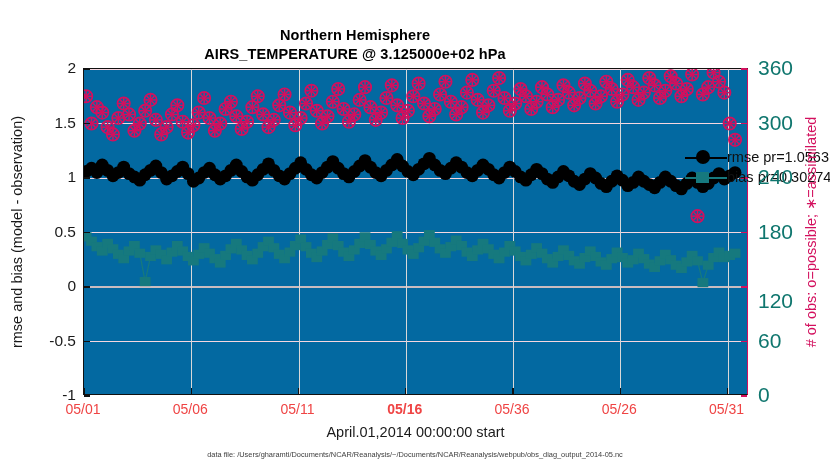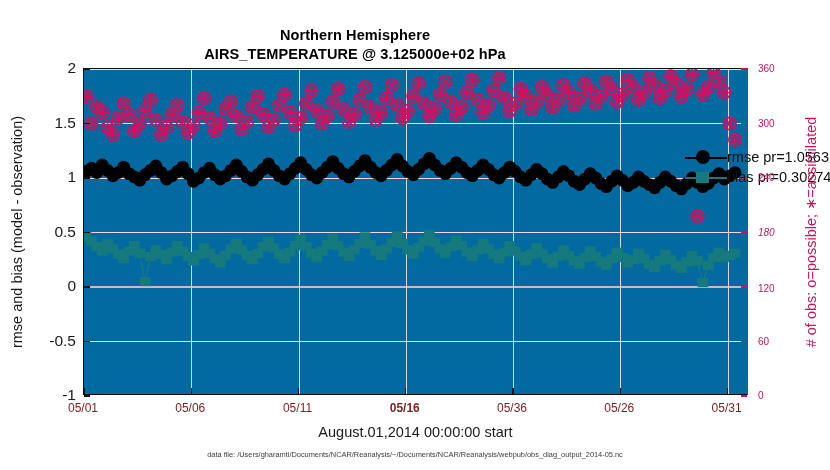--- a/index.html
+++ b/index.html
@@ -33,25 +33,25 @@
   .hgrid.zero{height:2.2px;background:#c9bcc0;}
   .vgrid{position:absolute;top:0;height:100%;width:1px;background:#d8d8d8;}
   .tick-l-in{position:absolute;left:0px;width:6px;height:1.4px;background:#111;}
   .tick-r-in{position:absolute;right:0px;width:6px;height:1.6px;background:#d3105e;}
   .tick-b-in{position:absolute;bottom:0px;width:1.4px;height:6px;background:#111;}
   .ytl{
     position:absolute;text-align:right;font-size:15.5px;color:#1a1a1a;
     transform:translateY(-50%);white-space:nowrap;
   }
   .ytr{
-    position:absolute;text-align:left;font-size:10px;color:#be185d;
+    position:absolute;text-align:left;font-size:21px;color:#0f766e;
     transform:translateY(-50%);white-space:nowrap;
   }
   .xtl{
-    position:absolute;font-size:12px;color:#7f1d1d;transform:translateX(-50%);
+    position:absolute;font-size:14px;color:#ef4444;transform:translateX(-50%);
     white-space:nowrap;top:401px;
   }
 
   
   .yaxis-title-left{
     position:absolute;left:6px;top:68px;height:327px;width:22px;
     display:flex;align-items:center;justify-content:center;
   }
   .yaxis-title-left span{
     display:block;transform:rotate(-90deg);white-space:nowrap;
@@ -1034,38 +1034,38 @@
       <div class="ytl" style="top: 340.5px; left: 30px; width: 46px;">-0.5</div>
       <div class="ytl" style="top: 286px; left: 30px; width: 46px;">0</div>
       <div class="ytl" style="top: 231.5px; left: 30px; width: 46px;">0.5</div>
       <div class="ytl" style="top: 177px; left: 30px; width: 46px;">1</div>
       <div class="ytl" style="top: 122.5px; left: 30px; width: 46px;">1.5</div>
       <div class="ytl" style="top: 68px; left: 30px; width: 46px;">2</div>
     </div>
 <div id="ylabels-right">
       <div class="ytr" style="top: 395px; left: 758px;">0</div>
       <div class="ytr" style="top: 340.5px; left: 758px;">60</div>
-      <div class="ytr" style="top: 288px; left: 758px;">120</div>
-      <div class="ytr" style="top: 231.5px; left: 758px; font-style: italic;">180</div>
+      <div class="ytr" style="top: 301px; left: 758px;">120</div>
+      <div class="ytr" style="top: 231.5px; left: 758px;">180</div>
       <div class="ytr" style="top: 177px; left: 758px;">240</div>
       <div class="ytr" style="top: 122.5px; left: 758px;">300</div>
       <div class="ytr" style="top: 68px; left: 758px;">360</div>
     </div>
 <div id="xlabels">
       <div class="xtl" style="left: 83px;">05/01</div>
       <div class="xtl" style="left: 190.258px;">05/06</div>
       <div class="xtl" style="left: 297.516px;">05/11</div>
       <div class="xtl" style="left: 404.774px; font-weight: bold;">05/16</div>
       <div class="xtl" style="left: 512.032px;">05/36</div>
       <div class="xtl" style="left: 619.29px;">05/26</div>
       <div class="xtl" style="left: 726.548px;">05/31</div>
     </div>
 
 <div class="yaxis-title-left">
   <span>rmse and bias (model - observation)</span>
 </div>
 <div class="yaxis-title-right">
   <span># of obs: o=possible; ∗=assimilated</span>
 </div>
-<div class="xaxis-title">August.01,2014 00:00:00 start</div>
+<div class="xaxis-title">April.01,2014 00:00:00 start</div>
 <div class="footer-note">data file: /Users/gharamti/Documents/NCAR/Reanalysis/~/Documents/NCAR/Reanalysis/webpub/obs_diag_output_2014-05.nc</div>
 
 </div>
 
 </body></html>

